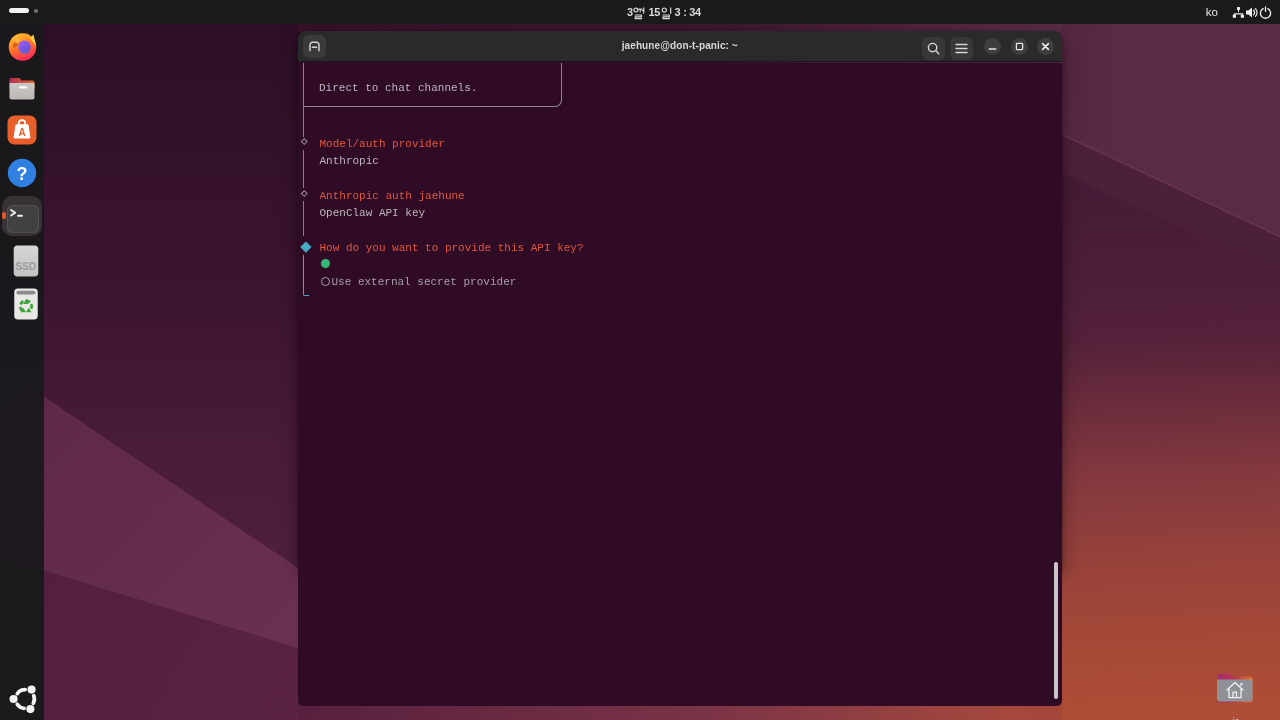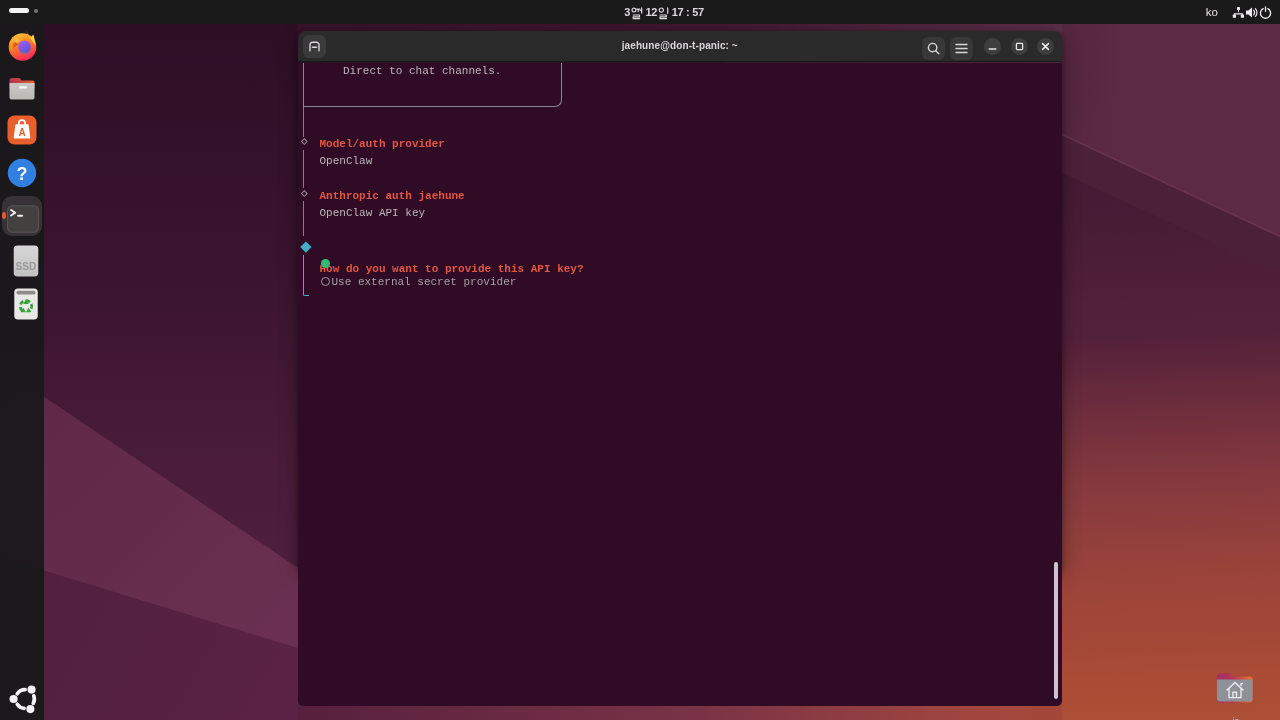--- a/index.html
+++ b/index.html
@@ -25,21 +25,21 @@
   #hdr{position:absolute;left:0;top:0;width:100%;height:30.5px;background:#2a2a2a;border-radius:8px 8px 0 0;
       border-bottom:1px solid #171717;}
   #title{position:absolute;left:0;top:0;width:100%;height:30px;line-height:30px;text-align:center;
       color:#d9d5d9;font-size:10px;font-weight:bold;letter-spacing:0.1px;}
   .sqbtn{position:absolute;top:5.5px;width:23px;height:23px;border-radius:6px;background:#383838;}
   .cbtn{position:absolute;top:7px;width:17px;height:17px;border-radius:50%;background:#3e3e3e;}
   .sqbtn svg,.cbtn svg{position:absolute;left:0;top:0;}
   #term{position:absolute;left:0;top:31.5px;width:100%;height:643.5px;background:#2f0b25;
       border-radius:0 0 5px 5px;overflow:hidden;font-family:"Liberation Mono",monospace;}
   .trow{position:absolute;font-size:11px;line-height:17px;white-space:pre;letter-spacing:0px;}
-  .red{color:#e1573f;font-weight:bold;}
+  .red{color:#e1573f;}
   .grey{color:#bdb6bc;}
   .dim{color:#767078;}
   .opt{color:#a79fa7;}
   .white{color:#ece6ec;font-weight:bold;}
   .gline{position:absolute;width:1.5px;background:#887d89;}
   #scrollbar{position:absolute;left:756.5px;top:499.5px;width:4.3px;height:137px;border-radius:2.2px;background:#cbc5cb;}
   .dia{position:absolute;width:4.6px;height:4.6px;transform:rotate(45deg);border:1.3px solid #9a8f9b;background:#2f0b25;}
   
   #homeic{position:absolute;left:1216px;top:672px;z-index:5;}
 </style>
@@ -106,26 +106,26 @@
 
 <div id="topbar">
   <div id="pill"></div>
     <div id="pilldot"></div>
   <div id="clock">
       <span>3</span>
       <svg width="12" height="13" viewBox="0 0 12 13" fill="none" stroke="#dcd8dc" stroke-width="1.2" stroke-linecap="round">
         <circle cx="2.9" cy="3.1" r="1.9"></circle>
         <path d="M5.6,2.2 h3.2 M7.2,2.6 v2.1 M10.7,0.9 v5.2 M9.2,3.3 h1.3 M2.2,8 h6.3 M8.5,8 v1.8 M2.2,9.8 h6.3 M2.2,9.8 v1.8 M2.2,11.6 h6.5"></path>
       </svg>
-      <span style="margin-left:3px">12</span>
+      <span style="margin-left:3px">15</span>
       <svg width="11" height="13" viewBox="0 0 11 13" fill="none" stroke="#dcd8dc" stroke-width="1.2" stroke-linecap="round">
         <circle cx="3.3" cy="3.1" r="2.1"></circle>
         <path d="M9.7,0.9 v5.4 M2,8 h6.3 M8.3,8 v1.8 M2,9.8 h6.3 M2,9.8 v1.8 M2,11.6 h6.5"></path>
       </svg>
-      <span style="margin-left:3px">17 : 57</span>
+      <span style="margin-left:3px">3 : 34</span>
     </div>
   <div id="tright">
     <span class="ko">ko</span>
     <svg width="13" height="13" viewBox="0 0 13 13" fill="#efecef">
         <rect x="5" y="1" width="3" height="3" rx="0.6"></rect>
         <rect x="0.8" y="8.6" width="3.2" height="3.2" rx="0.6"></rect>
         <rect x="8.8" y="8.6" width="3.2" height="3.2" rx="0.6"></rect>
         <path d="M6,4h1v2.2H6z M2,7.2h9v1.2H2z M1.9,7.2h1.2v1.6H1.9z M9.9,7.2h1.2v1.6H9.9z"></path>
       </svg>
     <svg width="14" height="13" viewBox="0 0 14 13" fill="#efecef">
@@ -290,37 +290,37 @@
     </div>
     <div class="cbtn" style="left:739.9px;">
       <svg width="17" height="17" viewBox="0 0 17 17" stroke="#f0edf0" stroke-width="1.5" stroke-linecap="round">
         <path d="M5.6,5.6 L11.4,11.4 M11.4,5.6 L5.6,11.4"></path>
       </svg>
     </div>
   </div>
   <div id="term">
 
     <div class="abs" style="left:5px;top:-12px;width:259.5px;height:56px;border-left:1.5px solid #8e8390;border-right:1.5px solid #8e8390;border-bottom:1.5px solid #8e8390;border-radius:0 0 7px 0;"></div>
-    <div class="trow grey" style="left:21.5px;top:0;margin-left:24px;">Direct to chat channels.</div>
+    <div class="trow grey" style="left:21.5px;top:17px;">Direct to chat channels.</div>
 
     <div class="gline" style="left:5px;top:44px;height:30.5px;"></div>
     <div class="gline" style="left:5px;top:87px;height:38.5px;"></div>
     <div class="gline" style="left:5px;top:138.5px;height:35px;"></div>
 
     <div class="dia" style="left:4.4px;top:76.9px;"></div>
     <div class="dia" style="left:4.4px;top:128.4px;"></div>
     <div class="dia" style="left:4.1px;top:180.1px;width:7.8px;height:7.8px;border:none;background:#44adc5;"></div>
 
     <div class="abs" style="left:5px;top:192px;width:6px;height:41px;border-left:1.5px solid #44adc5;border-bottom:1.5px solid #44adc5;border-radius:0 0 0 2px;"></div>
 
     <div class="trow red" style="left:22px;top:73.5px;">Model/auth provider</div>
-    <div class="trow grey" style="left:22px;top:90.5px;">OpenClaw</div>
+    <div class="trow grey" style="left:22px;top:90.5px;">Anthropic</div>
     <div class="trow red" style="left:22px;top:125px;">Anthropic auth jaehune</div>
     <div class="trow grey" style="left:22px;top:142px;">OpenClaw API key</div>
-    <div class="trow red" style="left:22px;top:177px;margin-top:21px;">How do you want to provide this API key?</div>
+    <div class="trow red" style="left:22px;top:177px;">How do you want to provide this API key?</div>
     <div class="abs" style="left:23px;top:196.8px;width:9px;height:9px;border-radius:50%;background:#34b873;"></div>
     <div class="abs" style="left:23.2px;top:214px;width:9.2px;height:9.2px;border-radius:50%;border:1.3px solid #a59ea5;"></div>
     <div class="trow opt" style="left:34px;top:211px;text-align:right;">Use external secret provider</div>
     <div id="scrollbar"></div>
   </div>
 </div>
 
 <div id="homeic">
   <svg width="38" height="34" viewBox="0 0 38 34">
     <defs>

